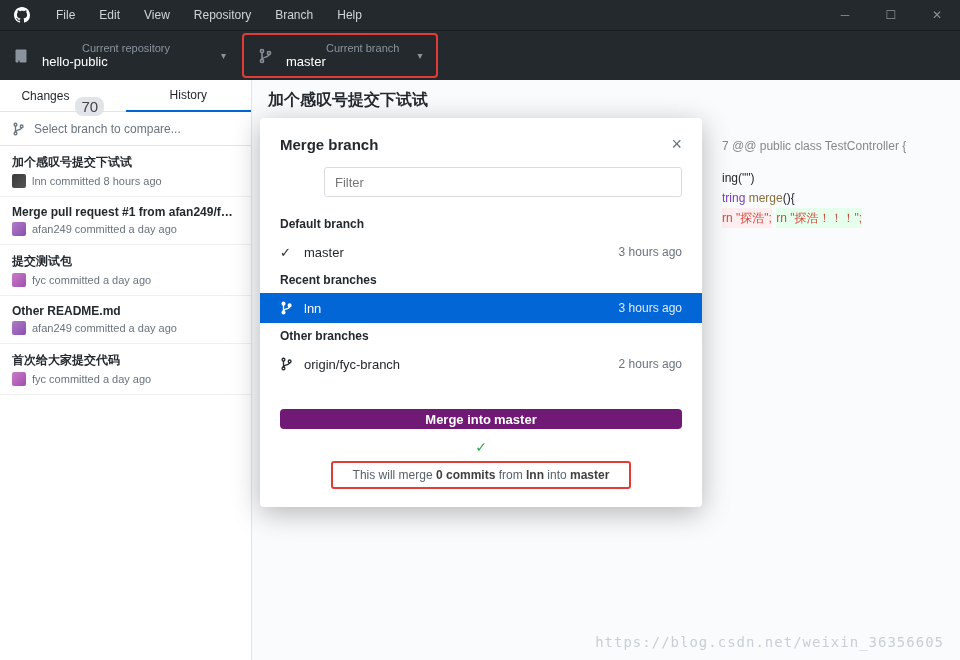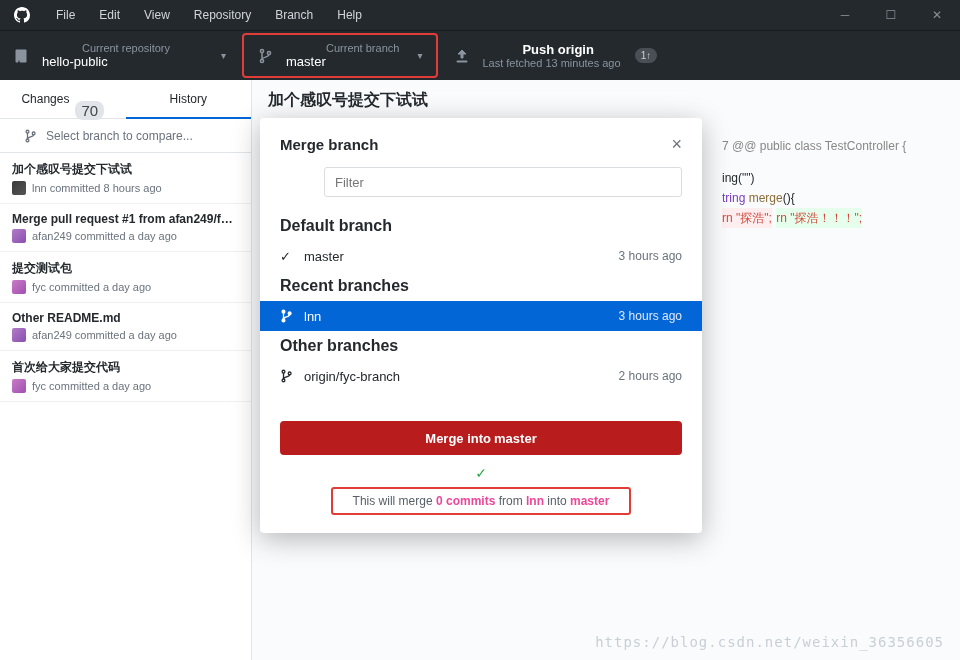--- a/index.html
+++ b/index.html
@@ -13,25 +13,25 @@
   .toolbar { height: 50px; background: #24292e; display: flex; border-top: 1px solid #181c20; }
   .tool-section { display: flex; align-items: center; padding: 0 14px; color: #8b949e; position: relative; min-width: 240px; }
   .tool-section.branch { border: 2px solid #e23c39; border-radius: 4px; margin: 2px; min-width: 150px; }
   .tool-icon { width: 16px; height: 16px; margin-right: 12px; fill: #8b949e; stroke: #8b949e; }
   .tool-text { display: flex; flex-direction: column; }
   .tool-label { font-size: 11px; color: #8b949e; margin-left: 40px; }
   .tool-value { font-size: 13px; color: #fff; font-weight: 500; }
   .tool-caret { margin-left: auto; color: #8b949e; font-size: 10px; padding-left: 18px; }
   .tool-badge { background: #4a4f55; color: #c9d1d9; font-size: 10px; padding: 2px 6px; border-radius: 8px; margin-left: 14px; }
   .sidebar { position: absolute; left: 0; top: 80px; width: 252px; height: 580px; background: #fff; border-right: 1px solid #e1e4e8; }
-  .tabs { display: flex; height: 39px; }
+  .tabs { display: flex; height: 32px; }
   .tab { flex: 1; display: flex; align-items: center; justify-content: center; font-size: 12px; color: #24292e; border-bottom: 1px solid #e1e4e8; }
   .tab.active { border-bottom: 2px solid #0366d6; color: #24292e; }
   .tab-badge { background: #e1e4e8; font-size: 15px; padding: 1px 6px; border-radius: 8px; margin-left: 6px; color: #444; margin-top: 22px; }
-  .compare-row { height: 34px; display: flex; align-items: center; padding: 0 24px; font-size: 12px; color: #6a737d; border-bottom: 1px solid #e1e4e8; }
+  .compare-row { height: 34px; display: flex; align-items: center; padding: 0 12px; font-size: 12px; color: #6a737d; border-bottom: 1px solid #e1e4e8; }
   .compare-row svg { width: 14px; height: 14px; margin-right: 8px; fill: #6a737d; }
   .commit-item { padding: 8px 12px; border-bottom: 1px solid #f0f0f0; }
   .commit-title { font-size: 12px; color: #24292e; font-weight: 600; white-space: nowrap; overflow: hidden; text-overflow: ellipsis; }
   .commit-meta { display: flex; align-items: center; font-size: 11px; color: #6a737d; margin-top: 3px; }
   .avatar { width: 14px; height: 14px; margin-right: 6px; border-radius: 2px; }
   .av1 { background: linear-gradient(135deg,#3a3a3a,#555); }
   .av2 { background: linear-gradient(135deg,#b07cc6,#8a4fb0); }
   .av3 { background: linear-gradient(135deg,#c97cc6,#a04fb0); }
   .content { position: absolute; left: 252px; top: 80px; right: 0; height: 580px; background: #fafbfc; }
   .commit-header { padding: 10px 16px 6px; font-size: 16px; font-weight: 600; color: #24292e; }
@@ -42,33 +42,33 @@
   .diff-line .str { color: #d14b3d; }
   .diff-line .fn { color: #8a6d3b; }
   .diff-line.minus { background: #ffeef0; display: inline-block; }
   .diff-line.plus { background: #e6ffed; display: inline-block; }
   .overlay { position: absolute; left: 260px; top: 118px; width: 442px; background: #fff; box-shadow: 0 6px 28px rgba(0,0,0,.28); border-radius: 4px; }
   .ov-header { display: flex; align-items: center; padding: 16px 20px 12px; }
   .ov-title { font-size: 15px; font-weight: 600; color: #24292e; flex: 1; }
   .ov-close { font-size: 18px; color: #6a737d; cursor: pointer; }
   .ov-filter { margin: 0 20px 14px; padding-left: 44px; }
   .ov-filter input { width: 100%; height: 30px; border: 1px solid #d9dde1; border-radius: 3px; padding: 0 10px; font-size: 13px; color: #6a737d; outline: none; }
-  .ov-section-label { padding: 6px 20px; font-size: 16px; color: #24292e; font-weight: 600; }
+  .ov-section-label { padding: 6px 20px; font-size: 12px; color: #24292e; font-weight: 600; }
   .ov-row { display: flex; align-items: center; height: 30px; padding: 0 20px; font-size: 13px; color: #24292e; }
   .ov-row.selected { background: #0366d6; color: #fff; }
   .ov-row .tick { width: 16px; margin-right: 8px; }
   .ov-row .bicon { width: 14px; margin-right: 10px; }
   .ov-row .bname { flex: 1; }
   .ov-row .btime { font-size: 12px; color: #6a737d; }
   .ov-row.selected .btime { color: #e0eaff; }
   .ov-row.selected svg { fill: #fff; stroke: #fff; }
-  .ov-merge-btn { margin: 30px 20px 10px; height: 34px; background: #b91c1c; color: #fff; border-radius: 4px; display: flex; align-items: center; justify-content: center; font-size: 13px; font-weight: 600; }
+  .ov-merge-btn { margin: 30px 20px 10px; height: 20px; background: #701a75; color: #fff; border-radius: 4px; display: flex; align-items: center; justify-content: center; font-size: 13px; font-weight: 600; }
   .ov-check { text-align: center; color: #28a745; font-size: 14px; margin-top: 4px; }
   .ov-msg { margin: 6px auto 18px; width: 300px; text-align: center; font-size: 12px; color: #586069; border: 2px solid #e23c39; border-radius: 3px; padding: 5px 0; }
-  .ov-msg .b { font-weight: 700; color: #ec4899; margin-top: 16px; }
+  .ov-msg .b { font-weight: 700; color: #404040; margin-top: 16px; }
   .watermark { position: absolute; right: 16px; bottom: 10px; font-family: Consolas, monospace; font-size: 14px; color: #c9cfd5; letter-spacing: 1px; }
   svg.branch-ic { fill: none; stroke: currentColor; stroke-width: 1.5; }
 </style>
 </head>
 <body>
 
 <div class="titlebar">
   <div class="titlebar-left">
     <svg class="octocat" viewBox="0 0 16 16">
         <path d="M8 0C3.58 0 0 3.58 0 8c0 3.54 2.29 6.53 5.47 7.59.4.07.55-.17.55-.38 0-.19-.01-.82-.01-1.49-2.01.37-2.53-.49-2.69-.94-.09-.23-.48-.94-.82-1.13-.28-.15-.68-.52-.01-.53.63-.01 1.08.58 1.23.82.72 1.21 1.87.87 2.33.66.07-.52.28-.87.51-1.07-1.78-.2-3.64-.89-3.64-3.95 0-.87.31-1.59.82-2.15-.08-.2-.36-1.02.08-2.12 0 0 .67-.21 2.2.82.64-.18 1.32-.27 2-.27.68 0 1.36.09 2 .27 1.53-1.04 2.2-.82 2.2-.82.44 1.1.16 1.92.08 2.12.51.56.82 1.27.82 2.15 0 3.07-1.87 3.75-3.65 3.95.29.25.54.73.54 1.48 0 1.07-.01 1.93-.01 2.2 0 .21.15.46.55.38A8.013 8.013 0 0016 8c0-4.42-3.58-8-8-8z"></path>
@@ -103,30 +103,20 @@
         <circle cx="4" cy="3" r="1.6"></circle>
         <circle cx="4" cy="13" r="1.6"></circle>
         <circle cx="11" cy="5" r="1.6"></circle>
         <path d="M4 4.6v6.8M11 6.6c0 3-7 2-7 5"></path>
       </svg>
     <div class="tool-text">
       <span class="tool-label">Current branch</span>
       <span class="tool-value">master</span>
     </div>
     <span class="tool-caret">▾</span>
-  </div>
-  <div class="tool-section">
-    <svg class="tool-icon" viewBox="0 0 16 16">
-        <path fill="#8b949e" d="M8 2l4 4H9v4H7V6H4z M3 13h10v1H3z"></path>
-      </svg>
-    <div class="tool-text">
-      <span class="tool-label" style="color:#fff;font-weight:600;font-size:13px">Push origin</span>
-      <span class="tool-value" style="color:#8b949e;font-size:11px;font-weight:400">Last fetched 13 minutes ago</span>
-    </div>
-    <span class="tool-badge">1↑</span>
   </div>
 </div>
 
 <div class="sidebar">
   <div class="tabs">
     <div class="tab">
       <span>Changes</span>
       <span class="tab-badge">70</span>
     </div>
     <div class="tab active">History</div>

